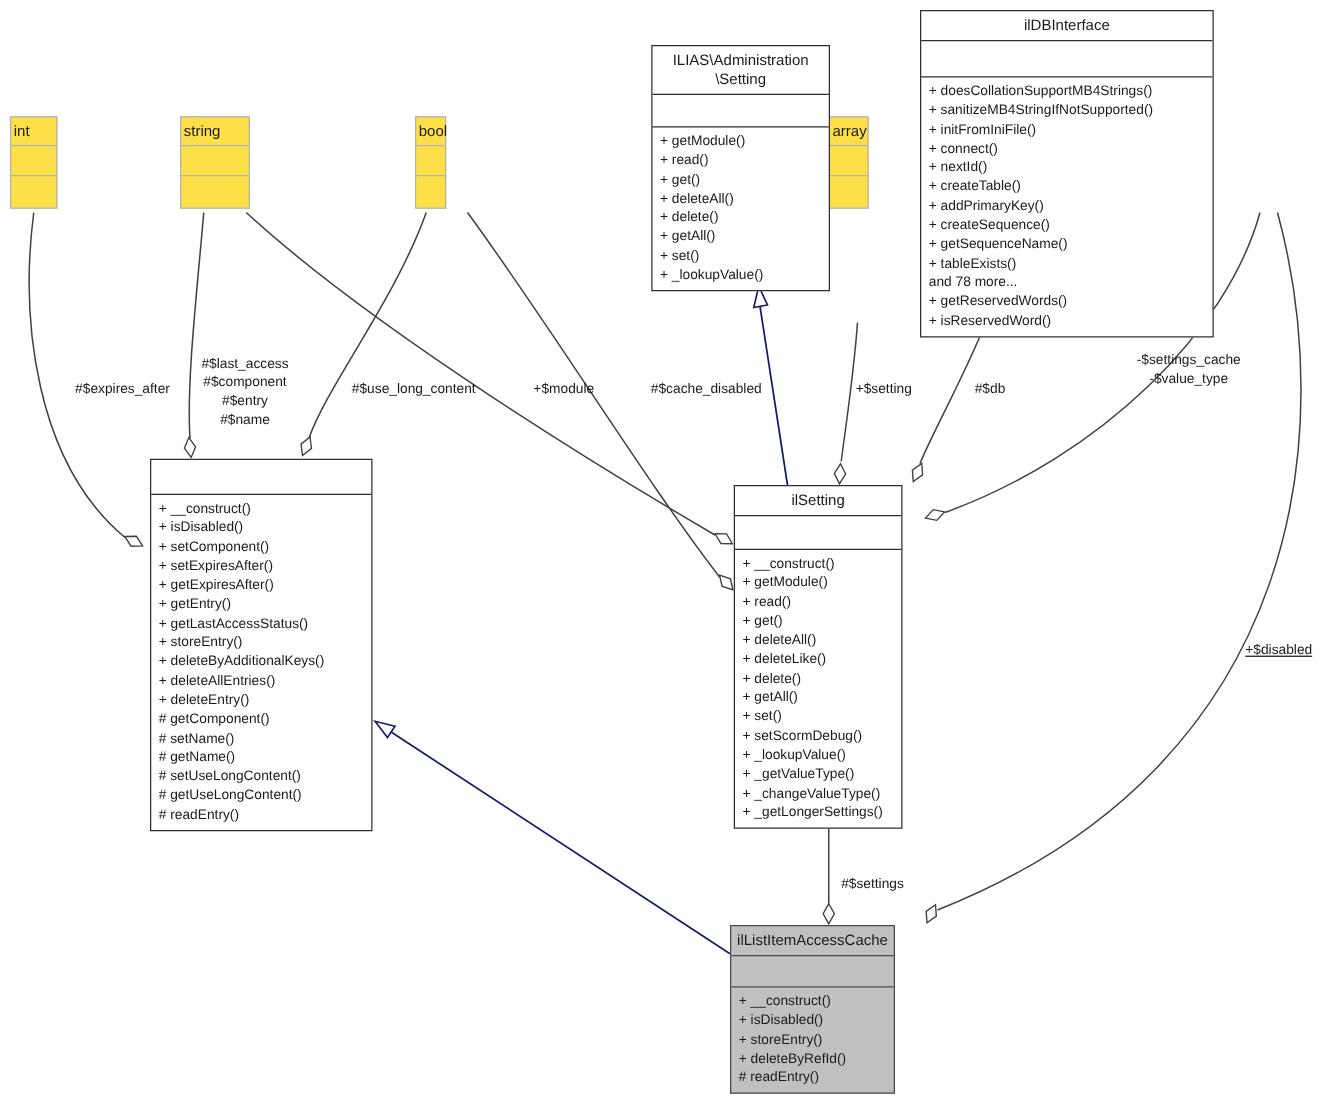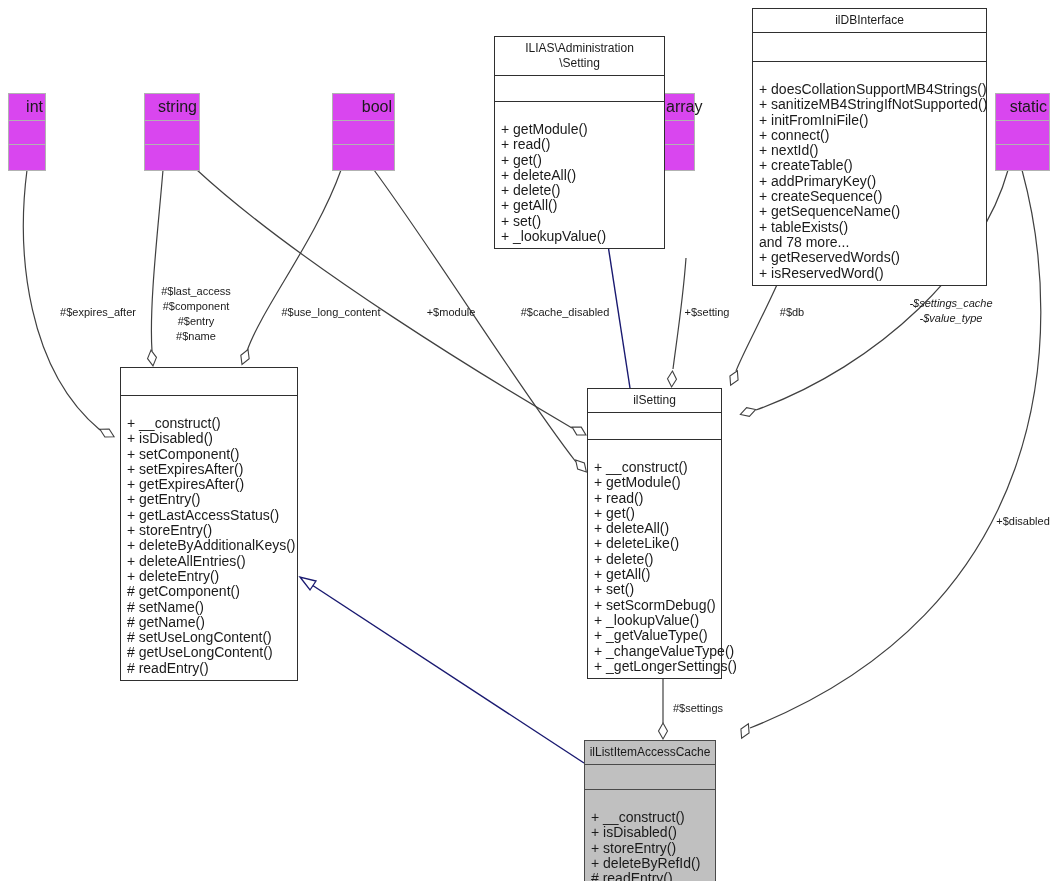--- a/index.html
+++ b/index.html
@@ -15,25 +15,25 @@
   #canvas{position:relative;width:1063px;height:881px;background:#ffffff;overflow:hidden;}
   #wires{position:absolute;left:0;top:0;pointer-events:none;}
   #wires path.member{stroke:var(--edge);stroke-width:1.2;fill:none;}
   #wires path.diamond{stroke:var(--edge);stroke-width:1.1;fill:#ffffff;}
   #wires line.gen{stroke:var(--generalization);stroke-width:1.4;}
   #wires polygon.genhead{stroke:var(--generalization);stroke-width:1.3;fill:#ffffff;}
 
   .classbox{position:absolute;background:#ffffff;border:1px solid var(--box-border);box-sizing:border-box;}
   .classbox .title{border-bottom:1px solid var(--box-border);text-align:center;font-size:12px;padding:4px 3px;white-space:pre-line;line-height:15px;}
   .classbox .empty{border-bottom:1px solid var(--box-border);}
-  .classbox .methods{padding:4px 6px;font-size:14px;line-height:15.3px;white-space:nowrap;margin-top:16px;}
+  .classbox .methods{padding:4px 6px;font-size:11px;line-height:15.3px;white-space:nowrap;}
   .classbox.gray{background:var(--highlight);border-color:#4a4a4a;}
   .classbox.gray .title,.classbox.gray .empty{border-color:#4a4a4a;}
 
-  .typebox{position:absolute;background:#d946ef;border:1px solid var(--type-border);box-sizing:border-box;text-align:right;font-size:16px;}
+  .typebox{position:absolute;background:#fde047;border:1px solid var(--type-border);box-sizing:border-box;text-align:left;font-size:12px;}
   .typebox .t{padding:4px 2px;border-bottom:1px solid var(--type-border);}
   .typebox .r1{height:23px;border-bottom:1px solid var(--type-border);}
   .typebox .r2{height:25px;}
 
   .edge-label{position:absolute;transform:translate(-50%,-50%);font-size:11px;line-height:15px;white-space:pre-line;text-align:center;}
 </style>
 </head>
 <body>
 
 <div id="canvas">
@@ -71,53 +71,48 @@
   <div class="typebox" style="left:8px;top:93px;width:38px;">
     <div class="t">int</div>
     <div class="r1"></div>
     <div class="r2"></div>
   </div>
   <div class="typebox" style="left:144px;top:93px;width:56px;">
     <div class="t">string</div>
     <div class="r1"></div>
     <div class="r2"></div>
   </div>
-  <div class="typebox" style="left:332px;top:93px;width:63px;">
+  <div class="typebox" style="left:332px;top:93px;width:25px;">
     <div class="t">bool</div>
     <div class="r1"></div>
     <div class="r2"></div>
   </div>
   <div class="typebox" style="left:663px;top:93px;width:32px;">
     <div class="t">array</div>
     <div class="r1"></div>
     <div class="r2"></div>
   </div>
-  <div class="typebox" style="left:995px;top:93px;width:55px;">
-    <div class="t">static</div>
-    <div class="r1"></div>
-    <div class="r2"></div>
-  </div>
-
-  <div class="classbox" style="left:494px;top:36px;width:171px;">
+
+  <div class="classbox" style="left:521px;top:36px;width:143px;">
     <div class="title">ILIAS\Administration
 \Setting</div>
     <div class="empty" style="height:25px;"></div>
     <div class="methods">
         <div>+ getModule()</div>
         <div>+ read()</div>
         <div>+ get()</div>
         <div>+ deleteAll()</div>
         <div>+ delete()</div>
         <div>+ getAll()</div>
         <div>+ set()</div>
         <div>+ _lookupValue()</div>
       </div>
   </div>
 
-  <div class="classbox" style="left:752px;top:8px;width:235px;">
+  <div class="classbox" style="left:736px;top:8px;width:235px;">
     <div class="title">ilDBInterface</div>
     <div class="empty" style="height:28px;"></div>
     <div class="methods">
         <div>+ doesCollationSupportMB4Strings()</div>
         <div>+ sanitizeMB4StringIfNotSupported()</div>
         <div>+ initFromIniFile()</div>
         <div>+ connect()</div>
         <div>+ nextId()</div>
         <div>+ createTable()</div>
         <div>+ addPrimaryKey()</div>
@@ -189,18 +184,18 @@
   <div class="edge-label" style="left:98px;top:312px;">#$expires_after</div>
   <div class="edge-label" style="left:196px;top:314px;">#$last_access
 #$component
 #$entry
 #$name</div>
   <div class="edge-label" style="left:331px;top:312px;">#$use_long_content</div>
   <div class="edge-label" style="left:451px;top:312px;">+$module</div>
   <div class="edge-label" style="left:565px;top:312px;">#$cache_disabled</div>
   <div class="edge-label" style="left:707px;top:312px;">+$setting</div>
   <div class="edge-label" style="left:792px;top:312px;">#$db</div>
-  <div class="edge-label" style="left:951px;top:311px;font-style:italic;">-$settings_cache
+  <div class="edge-label" style="left:951px;top:296px;">-$settings_cache
 -$value_type</div>
-  <div class="edge-label" style="left:1023px;top:521px;">+$disabled</div>
+  <div class="edge-label" style="left:1023px;top:521px;text-decoration:underline;">+$disabled</div>
   <div class="edge-label" style="left:698px;top:708px;">#$settings</div>
 
 </div>
 
 </body></html>

